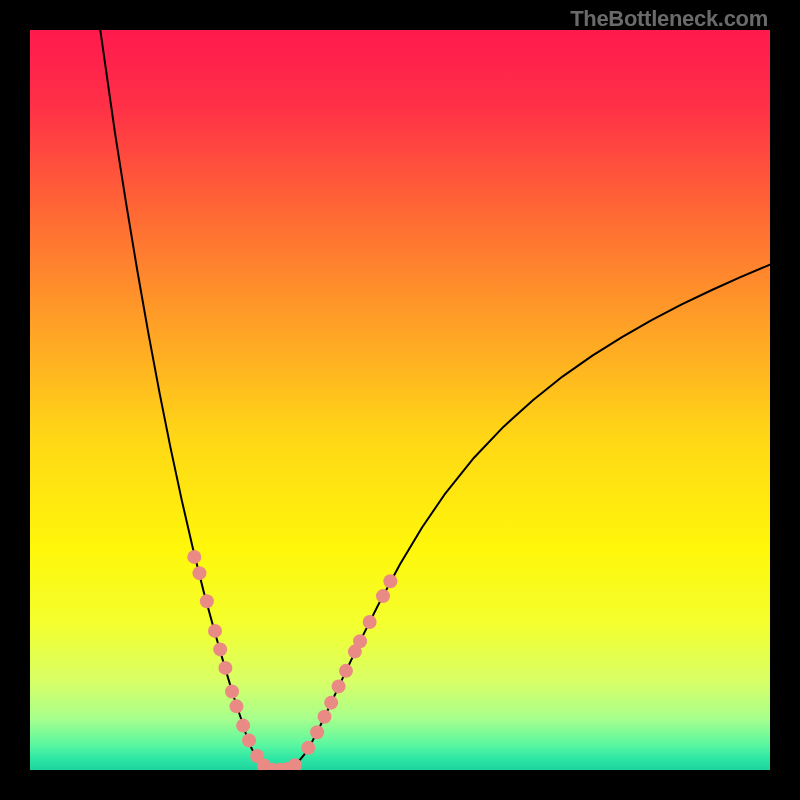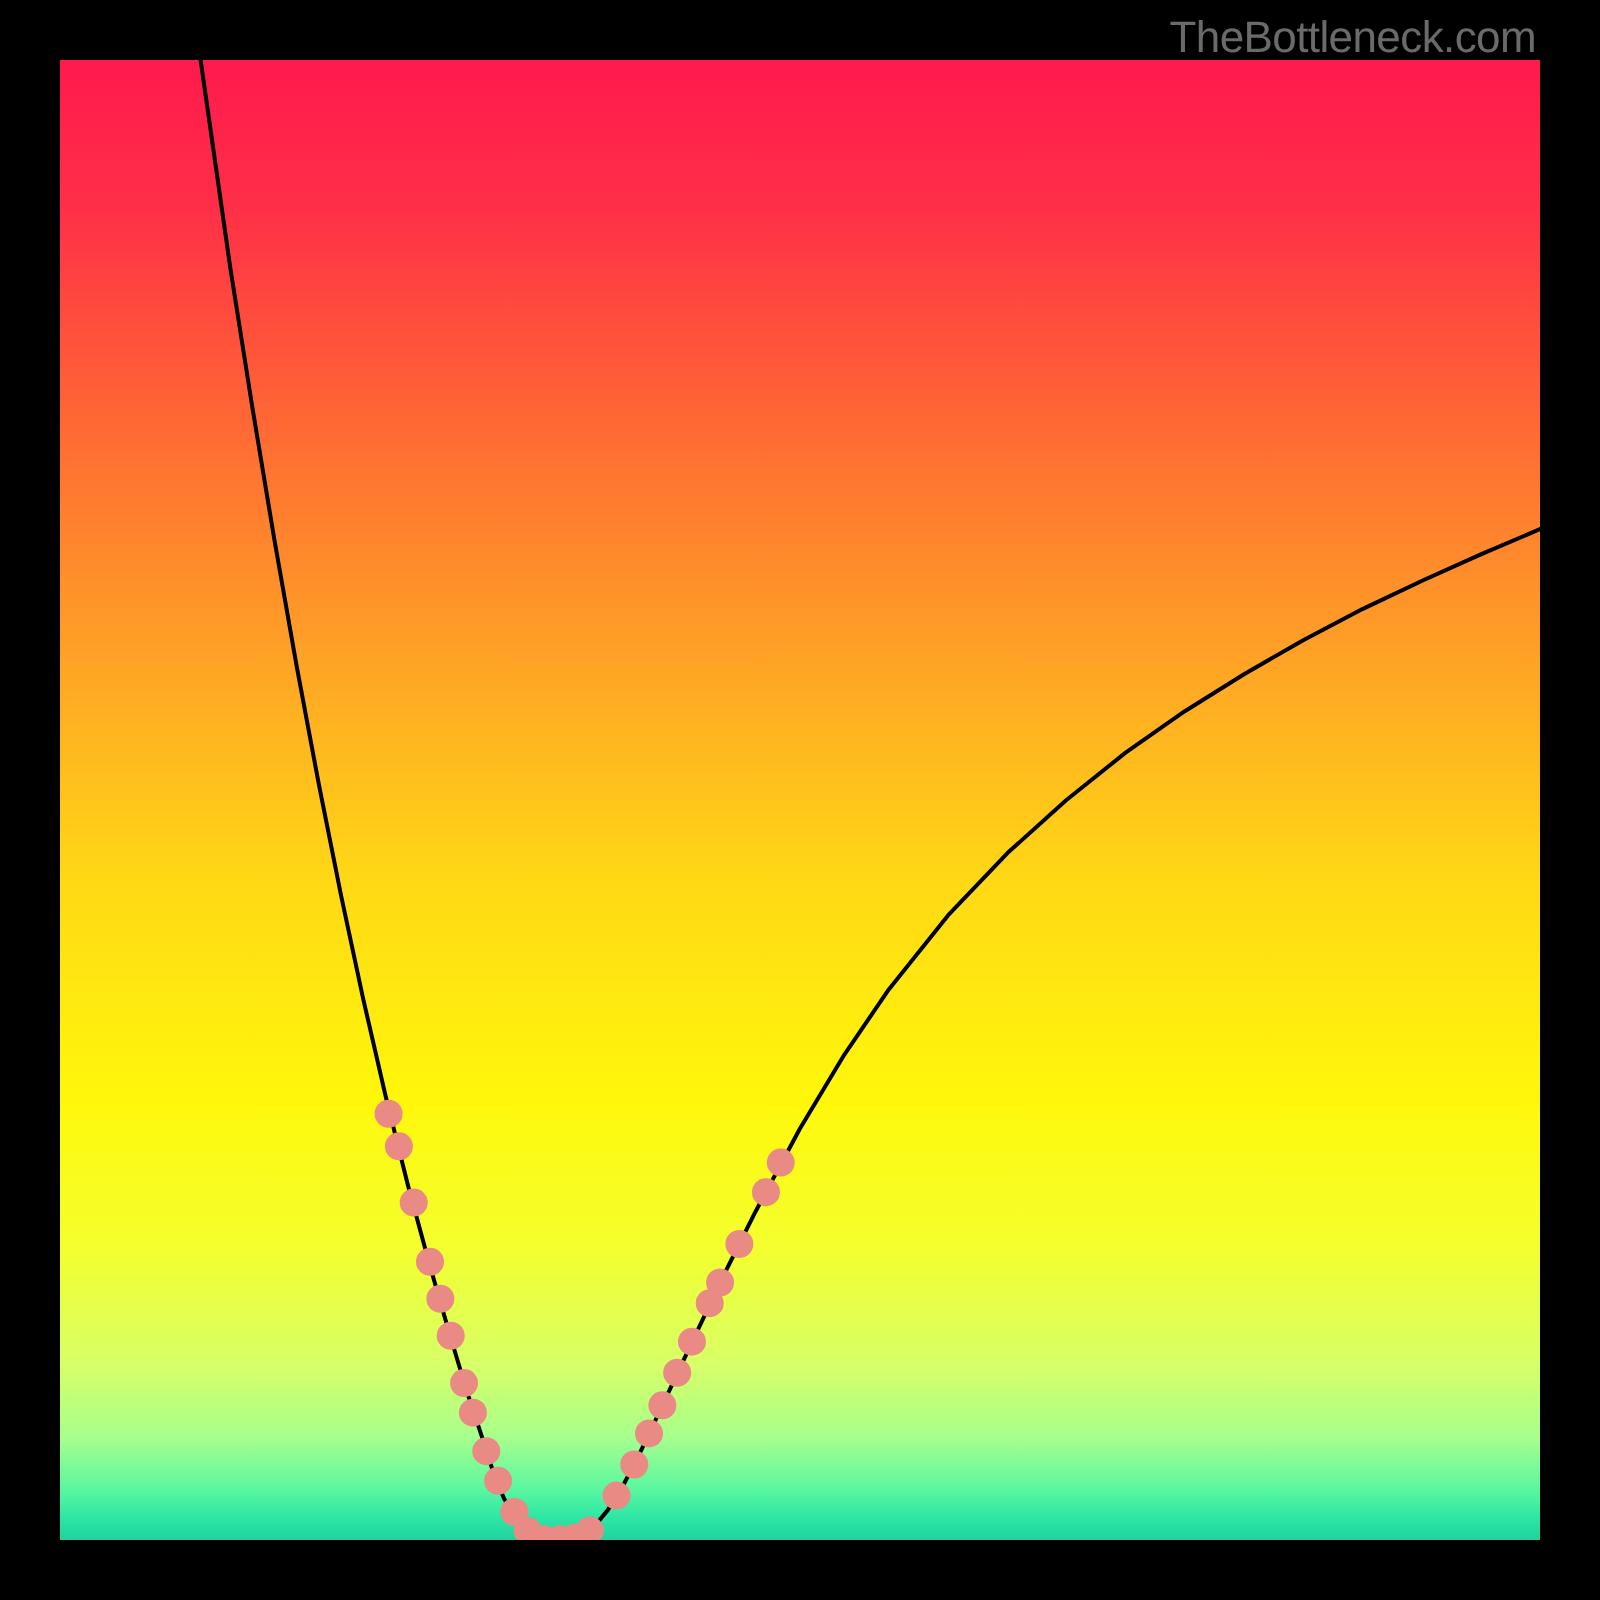--- a/index.html
+++ b/index.html
@@ -29,21 +29,21 @@
   .gradient {
     position: absolute;
     left: 0; top: 0; right: 0; bottom: 0;
   }
   .watermark {
     position: absolute;
     right: 32px;
     top: 6px;
     color: #6a6a6a;
     font-size: 22px;
-    font-weight: 400;
+    font-weight: 700;
     letter-spacing: -0.3px;
     margin-left: 11px;
   }
   svg.overlay {
     position: absolute;
     left: 0; top: 0;
     width: 740px;
     height: 740px;
   }
 </style>

